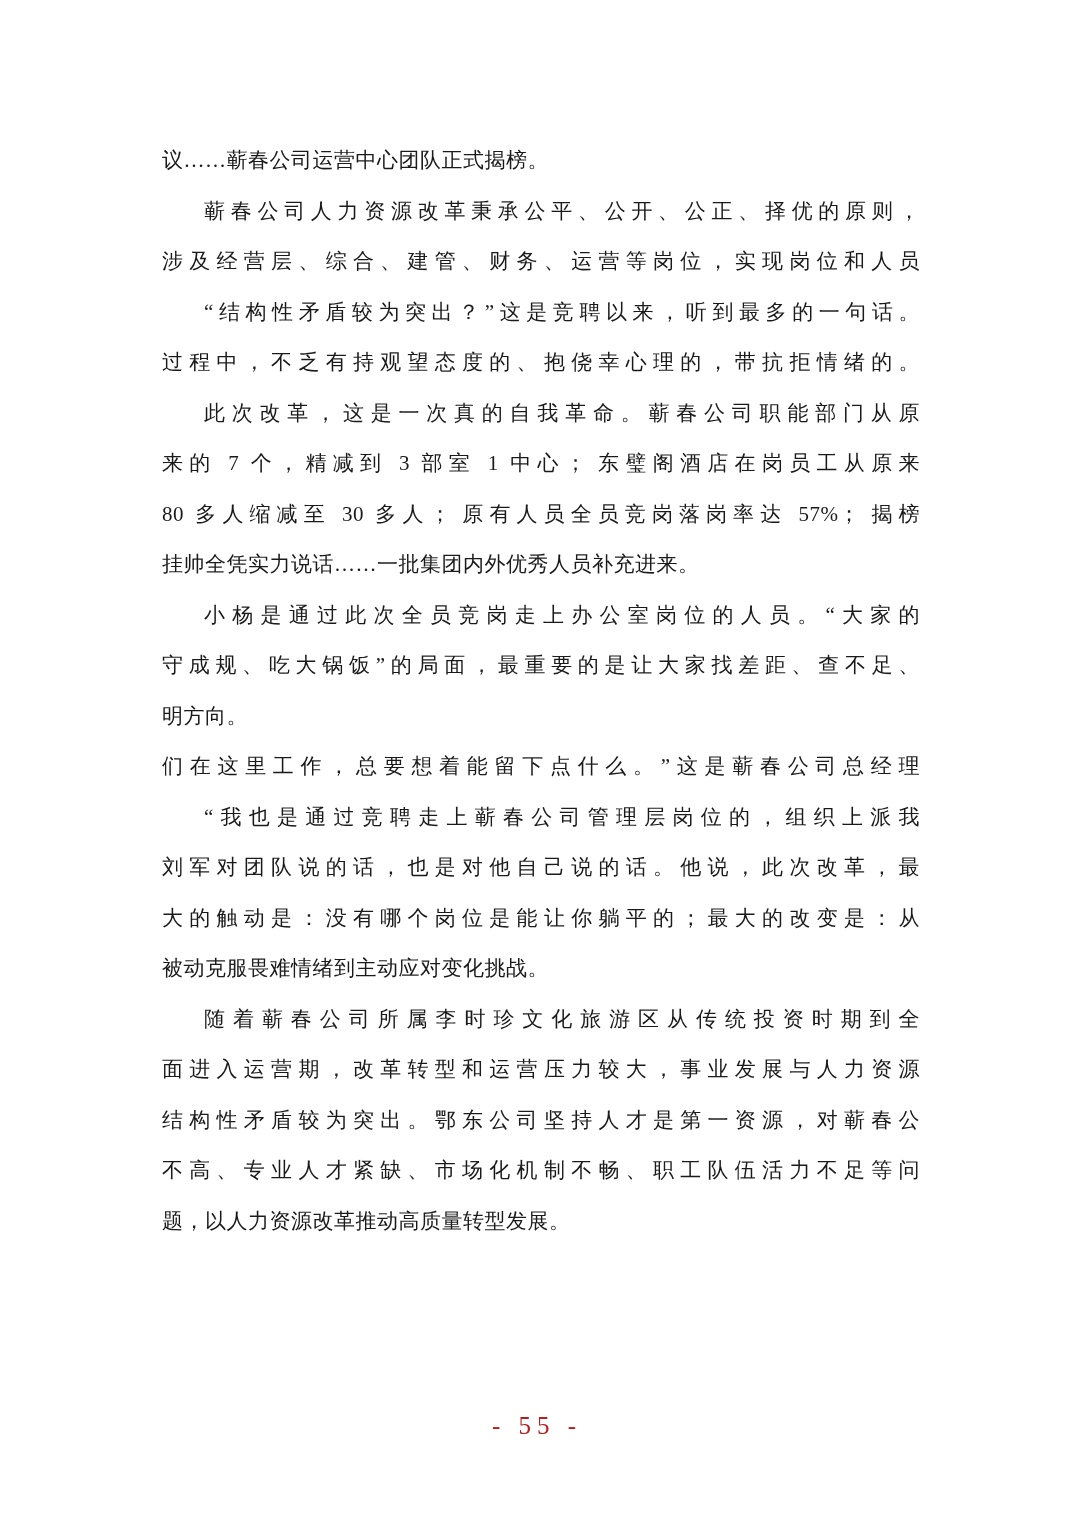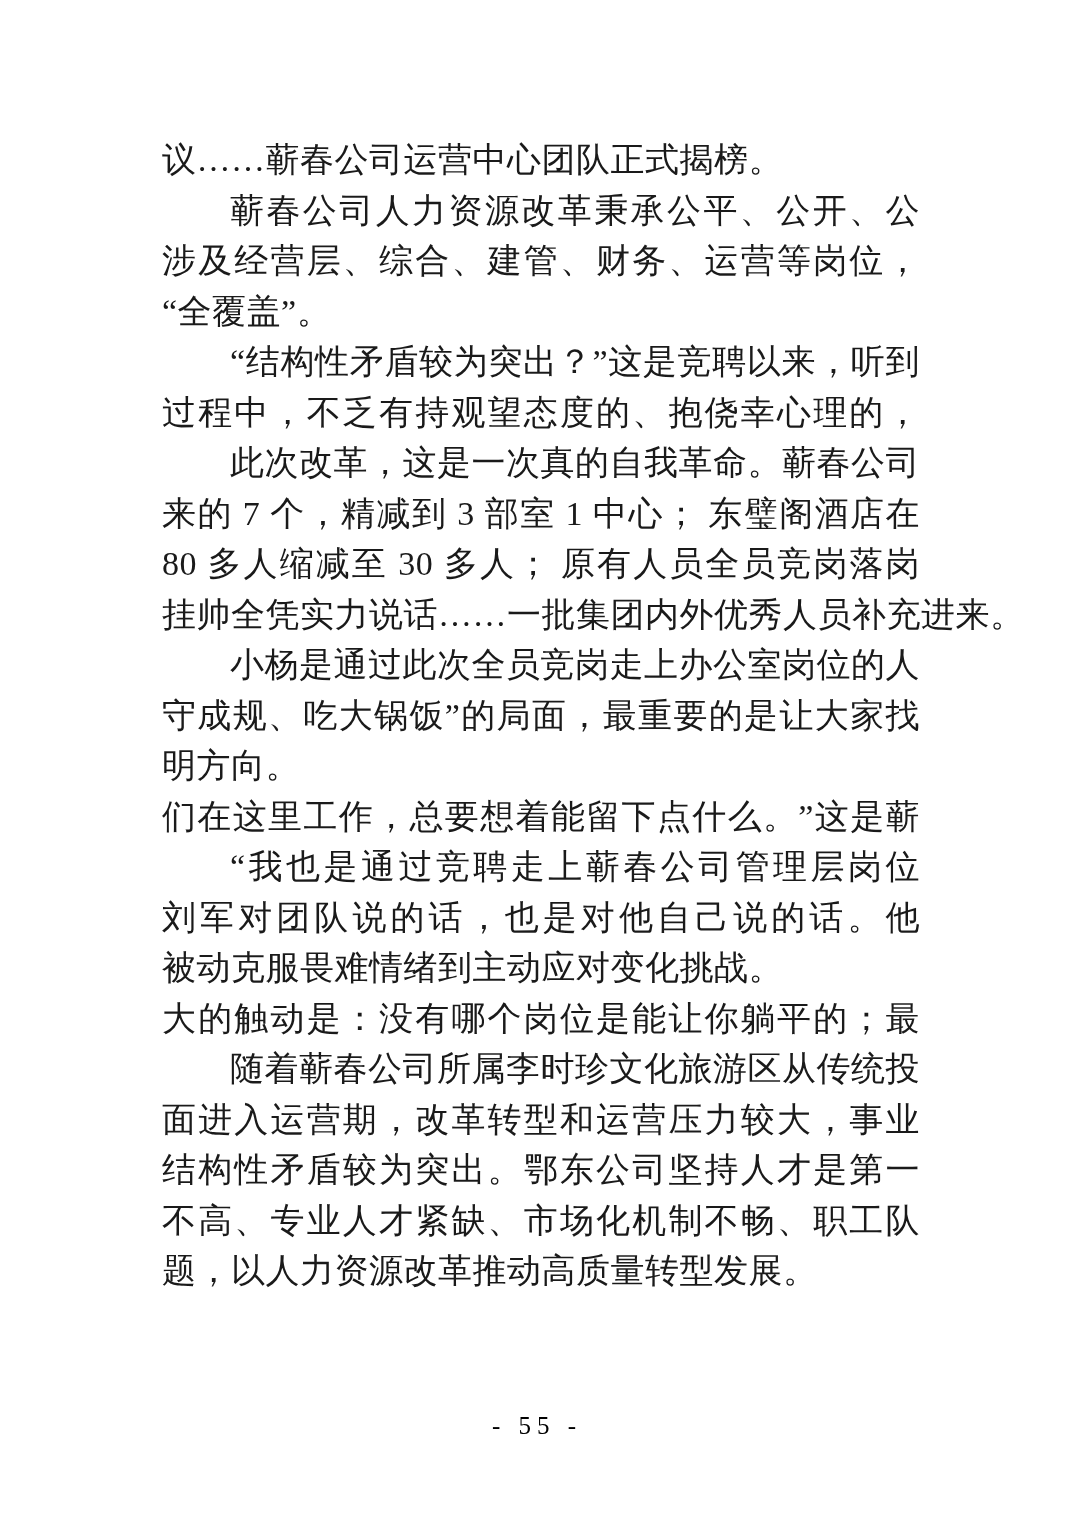--- a/index.html
+++ b/index.html
@@ -21,21 +21,21 @@
     position: absolute;
     left: 162px;
     top: 135px;
     width: 758px;
   }
   .paragraph {
     margin: 0;
     padding: 0;
   }
   .line {
-    font-size: 34px;
+    font-size: 21px;
     line-height: 50.5px;
     height: 50.5px;
     white-space: nowrap;
     text-align: left;
     letter-spacing: 0.5px;
   }
   .line.fill {
     white-space: normal;
     text-align: justify;
     text-align-last: justify;
@@ -46,57 +46,56 @@
   }
   .page-number {
     position: absolute;
     left: 0;
     top: 1405px;
     width: 100%;
     text-align: center;
     font-size: 25px;
     line-height: 42px;
     letter-spacing: 6px;
-    color: #000000;
+    color: #b91c1c;
   }
 </style>
 </head>
 <body>
 
 <div class="page">
   <main class="text-block">
       <div class="paragraph">
         <div class="line">议……蕲春公司运营中心团队正式揭榜。</div>
       </div>
       <div class="paragraph">
         <div class="line fill indent">蕲春公司人力资源改革秉承公平、公开、公正、择优的原则，</div>
         <div class="line fill">涉及经营层、综合、建管、财务、运营等岗位，实现岗位和人员</div>
-        <div class="line">“全覆盖”。</div>
       </div>
       <div class="paragraph">
         <div class="line fill indent">“结构性矛盾较为突出？”这是竞聘以来，听到最多的一句话。</div>
         <div class="line fill">过程中，不乏有持观望态度的、抱侥幸心理的，带抗拒情绪的。</div>
       </div>
       <div class="paragraph">
         <div class="line fill indent">此次改革，这是一次真的自我革命。蕲春公司职能部门从原</div>
         <div class="line fill">来的 7 个，精减到 3 部室 1 中心； 东璧阁酒店在岗员工从原来</div>
         <div class="line fill">80 多人缩减至 30 多人； 原有人员全员竞岗落岗率达 57%； 揭榜</div>
         <div class="line">挂帅全凭实力说话……一批集团内外优秀人员补充进来。</div>
       </div>
       <div class="paragraph">
         <div class="line fill indent">小杨是通过此次全员竞岗走上办公室岗位的人员。“大家的</div>
         <div class="line fill">守成规、吃大锅饭”的局面，最重要的是让大家找差距、查不足、</div>
         <div class="line">明方向。</div>
       </div>
       <div class="paragraph">
         <div class="line fill">们在这里工作，总要想着能留下点什么。”这是蕲春公司总经理</div>
         <div class="line fill indent">“我也是通过竞聘走上蕲春公司管理层岗位的，组织上派我</div>
         <div class="line fill">刘军对团队说的话，也是对他自己说的话。他说，此次改革，最</div>
+        <div class="line fill">大的触动是：没有哪个岗位是能让你躺平的；最大的改变是：从</div>
         <div class="line">被动克服畏难情绪到主动应对变化挑战。</div>
-        <div class="line fill">大的触动是：没有哪个岗位是能让你躺平的；最大的改变是：从</div>
       </div>
       <div class="paragraph">
         <div class="line fill indent">随着蕲春公司所属李时珍文化旅游区从传统投资时期到全</div>
         <div class="line fill">面进入运营期，改革转型和运营压力较大，事业发展与人力资源</div>
         <div class="line fill">结构性矛盾较为突出。鄂东公司坚持人才是第一资源，对蕲春公</div>
         <div class="line fill">不高、专业人才紧缺、市场化机制不畅、职工队伍活力不足等问</div>
         <div class="line">题，以人力资源改革推动高质量转型发展。</div>
       </div>
     </main>
   <footer class="page-number">- 55 -</footer>

